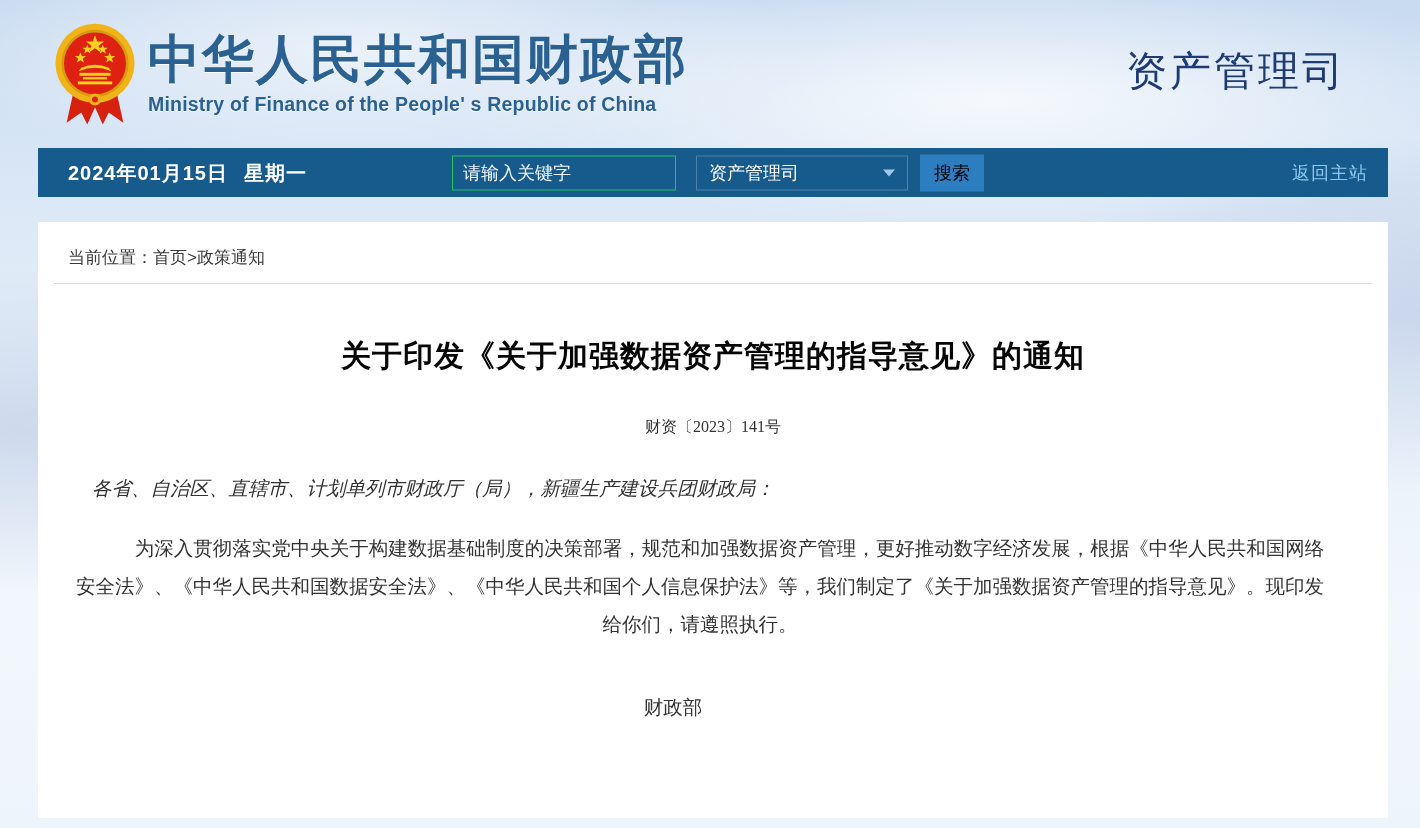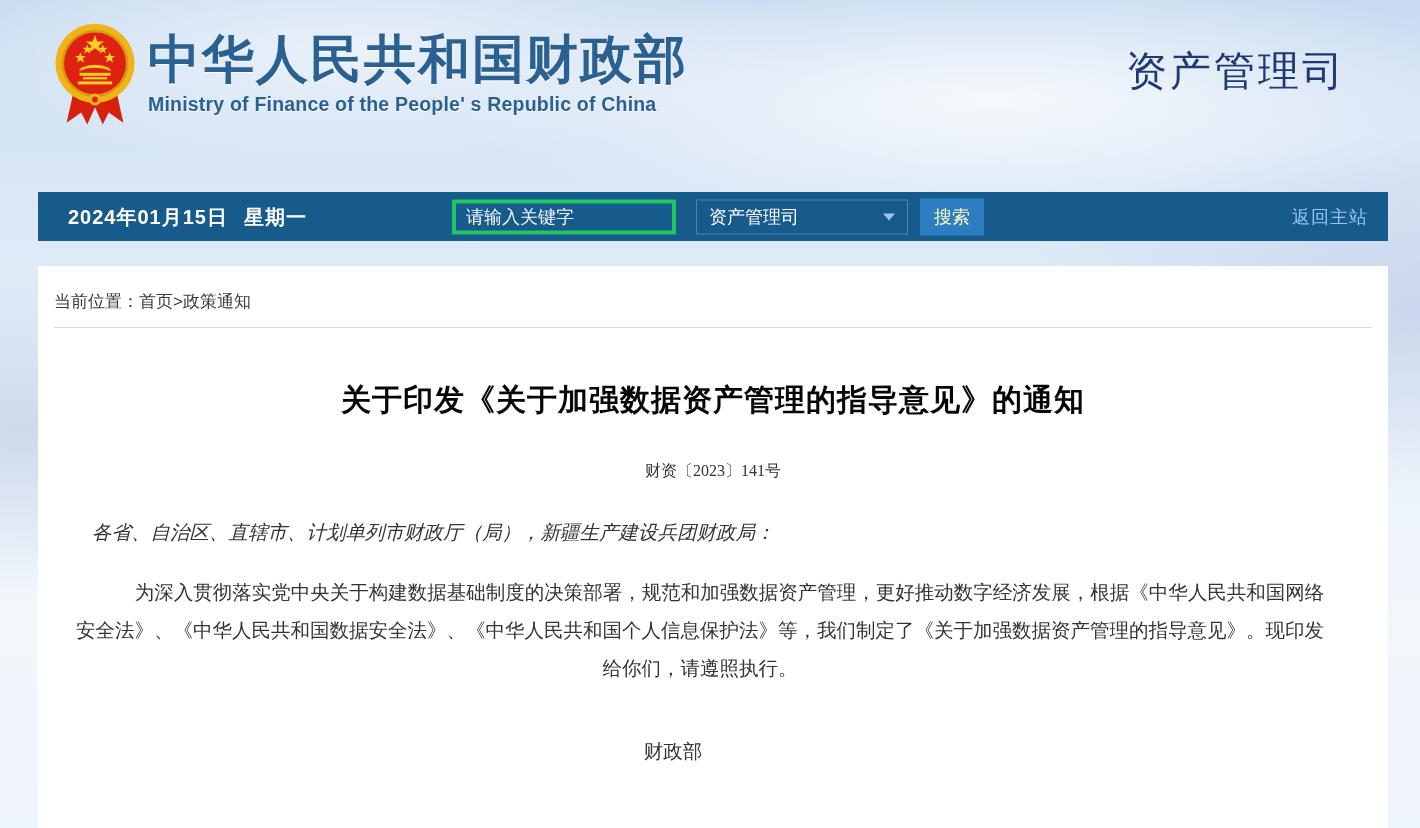--- a/index.html
+++ b/index.html
@@ -14,21 +14,21 @@
     content:""; position:absolute; inset:0; pointer-events:none;
     background:
       radial-gradient(60% 28% at 2% 52%, rgba(130,155,200,.28), rgba(130,155,200,0) 70%),
       radial-gradient(42% 30% at 101% 38%, rgba(140,160,205,.30), rgba(140,160,205,0) 72%),
       radial-gradient(55% 22% at 70% 12%, rgba(255,255,255,.8), rgba(255,255,255,0) 70%),
       radial-gradient(45% 20% at 25% 6%, rgba(255,255,255,.6), rgba(255,255,255,0) 70%);
   }
   .shell { position:relative; margin-left:38px; width:1350px; }
 
   
-  .site-header { height:192px; position:relative; }
+  .site-header { height:148px; position:relative; }
   .brand { position:absolute; left:14px; top:14px; display:flex; align-items:center; }
   .emblem { width:86px; height:116px; flex:0 0 auto; }
   .brand-text { margin-left:10px; padding-top:4px; }
   .site-title-zh {
     font-size:52px; font-weight:700; color:#2a6191; letter-spacing:2px; line-height:1.05;
     text-shadow:0 1px 0 rgba(255,255,255,.85);
   }
   .site-title-en {
     font-size:19.5px; font-weight:700; color:#2a6191; margin-top:6px; letter-spacing:.2px;
     text-shadow:0 1px 0 rgba(255,255,255,.85);
@@ -38,44 +38,44 @@
     font-size:41px; color:#1d3a74; font-weight:500; letter-spacing:3px;
   }
 
   
   .navbar { position:relative; height:49px; background:#175a8c; }
   .nav-date { position:absolute; left:30px; top:50%; transform:translateY(-50%);
     color:#ffffff; font-size:20px; font-weight:700; letter-spacing:1px; }
   .nav-date .weekday { margin-left:16px; }
   .search-input {
     position:absolute; left:414px; top:50%; transform:translateY(-50%);
-    width:224px; height:35px; background:transparent; border:4px solid #22c55e;
+    width:224px; height:35px; background:transparent; border:1px solid #22c55e;
     color:#ffffff; font-size:18px; padding:0 10px; outline:none;
     font-family:"Liberation Sans", sans-serif;
   }
   .search-input::placeholder { color:#f2f8fd; opacity:1; }
   .dept-select {
     position:absolute; left:658px; top:50%; transform:translateY(-50%);
     width:212px; height:35px; border:1px solid #4e82aa; color:#ffffff; font-size:18px;
     display:flex; align-items:center; padding:0 12px; cursor:pointer;
   }
   .dept-select .arrow { margin-left:auto; width:0; height:0;
     border-left:6px solid transparent; border-right:6px solid transparent;
     border-top:7px solid #9dc6e8; }
   .search-btn {
     position:absolute; left:882px; top:50%; transform:translateY(-50%);
-    width:64px; height:37px; background:#2d7ec0; border:none; color:#fef9c3; font-size:18px;
+    width:64px; height:37px; background:#2d7ec0; border:none; color:#000000; font-size:18px;
     cursor:pointer; font-family:Liberation Serif, serif;
   }
   .back-link { position:absolute; right:20px; top:50%; transform:translateY(-50%);
     color:#8fc7f2; font-size:18px; text-decoration:none; letter-spacing:1px; }
 
   
   .panel { margin-top:25px; background:#ffffff; min-height:596px; position:relative; padding-bottom:40px; }
-  .breadcrumb { padding:24px 16px 14px; font-size:17px; color:#3a3a3a; }
+  .breadcrumb { padding:24px 30px 14px; font-size:17px; color:#3a3a3a; }
   .breadcrumb a { color:#3a3a3a; text-decoration:none; }
   .divider { border:none; border-top:1px solid #dcdcdc; margin:0 16px; }
 
   .doc-title {
     margin-top:52px; text-align:center; font-size:30px; font-weight:700; color:#060606;
     letter-spacing:1px; font-family:"Liberation Sans", sans-serif;
   }
   .doc-number {
     margin-top:40px; text-align:center; font-size:16px; color:#333;
     font-family:"Liberation Serif", serif;

